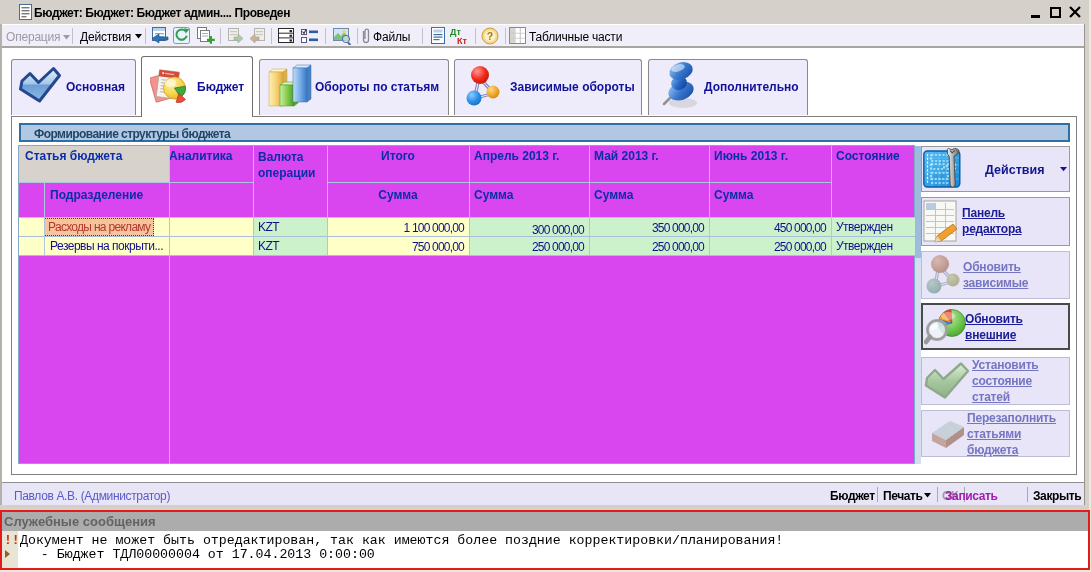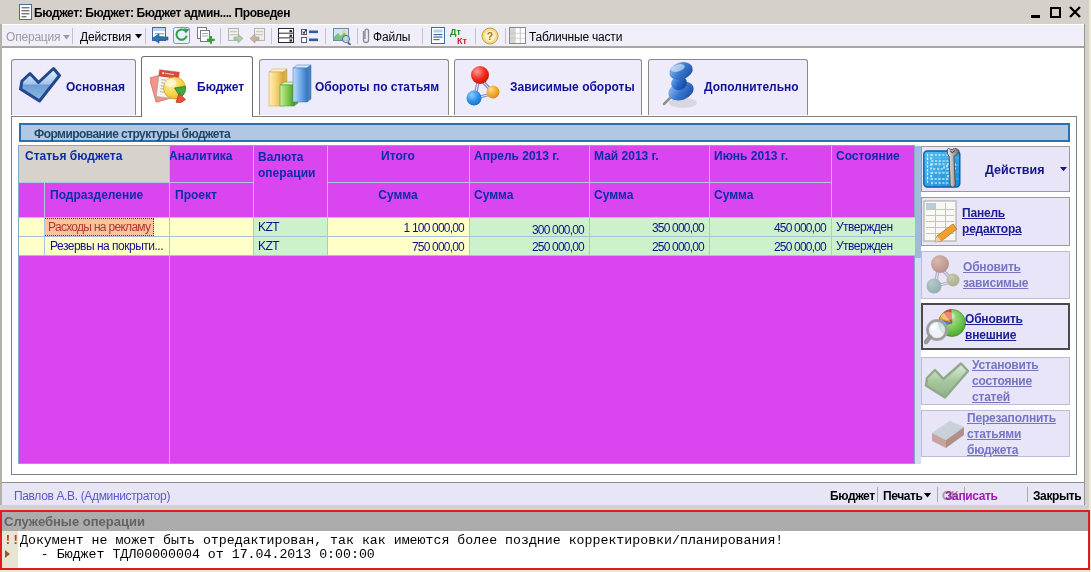--- a/index.html
+++ b/index.html
@@ -332,21 +332,20 @@
   <div class="abs" id="tbl">
     <div class="cell hc" style="left:0;top:0;width:150px;height:36px;background:#d7d3cc;padding:3px 0 0 6px;">Статья бюджета</div>
     <div class="cell hc" style="left:150px;top:0;width:84px;height:36px;padding:3px 0 0 0;text-align:left;">Аналитика</div>
     <div class="cell hc" style="left:308px;top:0;width:142px;height:36px;padding:3px 0 0 0;text-align:center;">Итого</div>
     <div class="cell hc" style="left:234px;top:0;width:74px;height:72px;padding:3px 0 0 5px;white-space:normal;line-height:16px;">Валюта операции</div>
     <div class="cell hc" style="left:450px;top:0;width:120px;height:36px;padding:3px 0 0 5px;">Апрель 2013 г.</div>
     <div class="cell hc" style="left:570px;top:0;width:120px;height:36px;padding:3px 0 0 5px;">Май 2013 г.</div>
     <div class="cell hc" style="left:690px;top:0;width:122px;height:36px;padding:3px 0 0 5px;">Июнь 2013 г.</div>
     <div class="cell hc" style="left:812px;top:0;width:83px;height:72px;padding:3px 0 0 5px;">Состояние</div>
     <div class="cell hc" style="left:25px;top:37px;width:125px;height:35px;padding:5px 0 0 6px;">Подразделение</div>
-    <div class="cell hc" style="left:150px;top:37px;width:84px;height:35px;padding:5px 0 0 6px;">Проект</div>
     <div class="cell hc" style="left:308px;top:37px;width:142px;height:35px;padding:5px 0 0 0;text-align:center;">Сумма</div>
     <div class="cell hc" style="left:450px;top:37px;width:120px;height:35px;padding:5px 0 0 5px;">Сумма</div>
     <div class="cell hc" style="left:570px;top:37px;width:120px;height:35px;padding:5px 0 0 5px;">Сумма</div>
     <div class="cell hc" style="left:690px;top:37px;width:122px;height:35px;padding:5px 0 0 5px;">Сумма</div>
     <div class="hline" style="left:0;top:36px;width:234px;"></div>
     <div class="hline" style="left:308px;top:36px;width:504px;"></div>
     <div class="vline" style="left:25px;top:37px;height:34px;"></div>
     <div class="vline" style="left:150px;top:0;height:71px;"></div>
     <div class="vline" style="left:234px;top:0;height:71px;"></div>
     <div class="vline" style="left:308px;top:0;height:71px;"></div>
@@ -531,21 +530,21 @@
   <div class="stsep" style="left:937px;"></div>
   <div class="stbtn" id="b3" style="left:942px;color:#9c9c9c;">ОК</div>
   <div class="stsep" style="left:964px;"></div>
   <div class="stbtn" id="b4" style="left:945px;color:#a21caf;">Записать</div>
   <div class="stsep" style="left:1027px;"></div>
   <div class="stbtn" id="b5" style="left:1033px;">Закрыть</div>
   <div class="abs" id="winbottom"></div>
 
   <div class="abs" id="msgpanel"></div>
   <div class="abs" id="msghead"></div>
-  <div class="abs" id="msgheadtext">Служебные операции</div>
+  <div class="abs" id="msgheadtext">Служебные сообщения</div>
   <div class="abs" id="msgmargin"></div>
   <div class="abs mono" style="left:20px;top:533px;">Документ не может быть отредактирован, так как имеются более поздние корректировки/планирования!</div>
   <div class="abs mono" style="left:17px;top:547px;">   - Бюджет ТДЛ00000004 от 17.04.2013 0:00:00</div>
   <div class="abs" style="left:4px;top:533px;font-family:'Liberation Mono',monospace;font-size:13px;font-weight:bold;color:#d43400;">!!</div>
   <svg class="abs" style="left:5px;top:550px;" width="5" height="8" viewBox="0 0 5 8">
       <path d="M0 0 L5 4 L0 8 Z" fill="#9c5a28"></path>
     </svg>
 </div>
 
 </body></html>

